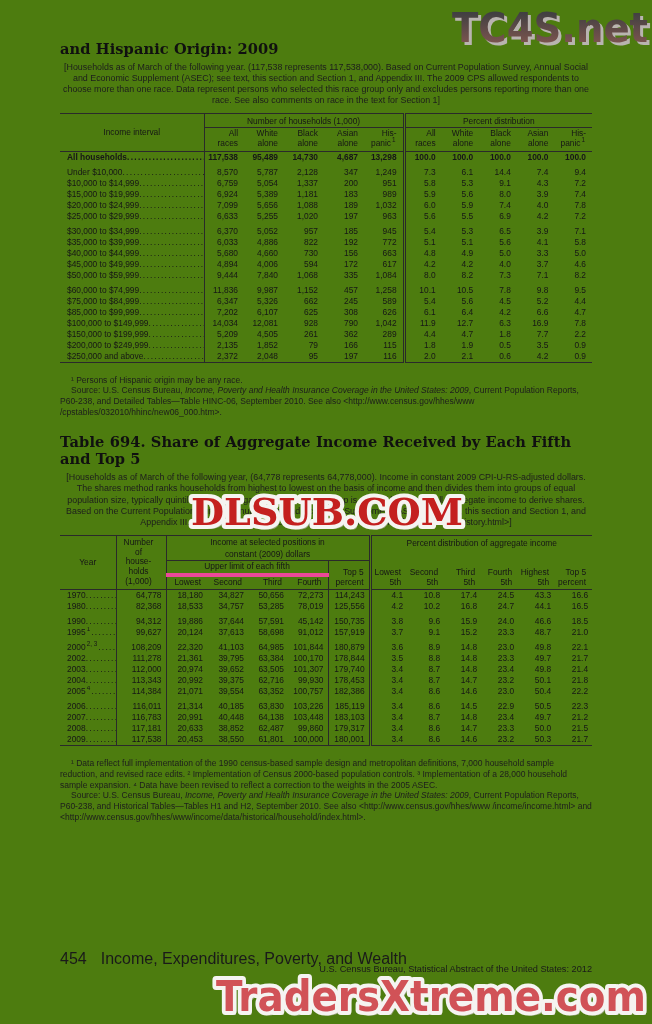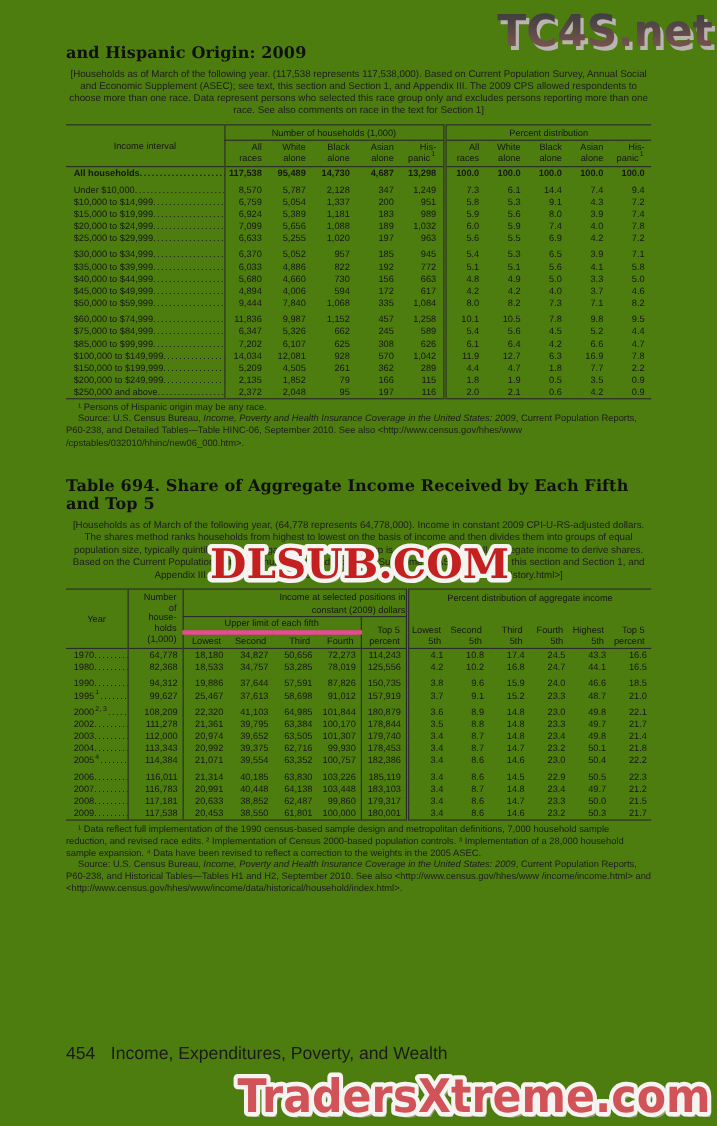--- a/index.html
+++ b/index.html
@@ -13,34 +13,34 @@
   .headnote{margin-top:5px;font-size:8.9px;line-height:1.24;color:#1d1d1d;text-align:center;}
   table{border-collapse:collapse;table-layout:fixed;width:532px;margin-top:7px;
         border-top:1.5px solid #2a2a2a;border-bottom:1.5px solid #2a2a2a;font-size:8.4px;}
   thead{border-bottom:1px solid #2a2a2a;}
   th{font-weight:normal;padding:0;color:#161616;margin-top:13px;}
   td{padding:0;height:11px;line-height:11px;white-space:nowrap;}
   .grp{border-bottom:1px solid #2a2a2a;text-align:center;height:13px;line-height:12px;}
   .grpn{text-align:center;vertical-align:top;padding-top:2px;}
   .grp2{border-bottom:4px solid #ec4899;text-align:center;height:12px;line-height:11px;}
   .sub{vertical-align:bottom;text-align:right;padding:1px 6px 2px 0;line-height:9.6px;}
-  .pre{white-space:pre-line;text-align:right;}
+  .pre{white-space:pre-line;}
   .stub-h{text-align:center;vertical-align:middle;}
   .num-hdr{ vertical-align:middle;padding-right:5px;line-height:9.8px;}
   .top5h{vertical-align:bottom;text-align:right;padding:0 5px 2px 0;line-height:9.6px;}
   .v1{border-left:1px solid #2a2a2a;}
   .vd{border-left:3px double #2a2a2a;}
   td.num{text-align:right;padding-right:6px;}
   .t694 td.num{padding-right:4px;}
   td.stub{overflow:hidden;padding-left:7px;}
   .dots{letter-spacing:1.3px;}
   tr.gap td{padding-top:4px;}
   tr.bold td{font-weight:bold;}
   sup{font-size:6.3px;vertical-align:super;line-height:0;margin:0 1px;}
-  .notes{margin-top:2px;font-size:8.5px;line-height:1.26;color:#1d1d1d;}
+  .notes{margin-top:12px;font-size:8.5px;line-height:1.26;color:#1d1d1d;}
   .notes p{margin:0;text-indent:11px;}
   .src-italic{font-style:italic;}
   .footer-left{position:absolute;left:60px;top:950px;font-size:16px;color:#1a1a1a;z-index:1;}
   .footer-left .pagenum{margin-right:14px;}
   .footer-right{position:absolute;left:60px;top:964px;width:532px;text-align:right;
                 font-size:9.2px;color:#1a1a1a;z-index:1;}
   .wm{position:absolute;pointer-events:none;}
   .wm-top{left:448px;top:2px;z-index:0;}
   .wm-mid{left:183px;top:487px;z-index:3;}
   .wm-bot{left:210px;top:969px;z-index:3;}
@@ -281,21 +281,21 @@
             <td class="num">6.4</td>
             <td class="num">4.2</td>
             <td class="num">6.6</td>
             <td class="num">4.7</td>
           </tr>
           <tr>
             <td class="stub"><span>$100,000 to $149,999</span><span class="dots">............................................................</span></td>
             <td class="num v1">14,034</td>
             <td class="num">12,081</td>
             <td class="num">928</td>
-            <td class="num">570</td>
+            <td class="num">790</td>
             <td class="num">1,042</td>
             <td class="num vd">11.9</td>
             <td class="num">12.7</td>
             <td class="num">6.3</td>
             <td class="num">16.9</td>
             <td class="num">7.8</td>
           </tr>
           <tr>
             <td class="stub"><span>$150,000 to $199,999</span><span class="dots">............................................................</span></td>
             <td class="num v1">5,209</td>
@@ -437,33 +437,33 @@
             <td class="num">24.7</td>
             <td class="num">44.1</td>
             <td class="num">16.5</td>
           </tr>
           <tr class="gap">
             <td class="stub"><span>1990</span><span class="dots">............................................................</span></td>
             <td class="num v1">94,312</td>
             <td class="num v1">19,886</td>
             <td class="num">37,644</td>
             <td class="num">57,591</td>
-            <td class="num">87,826</td>
+            <td class="num">45,142</td>
             <td class="num v1">150,735</td>
             <td class="num vd">3.8</td>
             <td class="num">9.6</td>
             <td class="num">15.9</td>
             <td class="num">24.0</td>
             <td class="num">46.6</td>
             <td class="num">18.5</td>
           </tr>
           <tr>
             <td class="stub"><span>1995</span><sup>1</sup><span class="dots">............................................................</span></td>
             <td class="num v1">99,627</td>
-            <td class="num v1">25,467</td>
+            <td class="num v1">20,124</td>
             <td class="num">37,613</td>
             <td class="num">58,698</td>
             <td class="num">91,012</td>
             <td class="num v1">157,919</td>
             <td class="num vd">3.7</td>
             <td class="num">9.1</td>
             <td class="num">15.2</td>
             <td class="num">23.3</td>
             <td class="num">48.7</td>
             <td class="num">21.0</td>
@@ -608,19 +608,20 @@
 
     <div class="notes">
       <p>¹ Data reflect full implementation of the 1990 census-based sample design and metropolitan definitions, 7,000 household sample reduction, and revised race edits. ² Implementation of Census 2000-based population controls. ³ Implementation of a 28,000 household sample expansion. ⁴ Data have been revised to reflect a correction to the weights in the 2005 ASEC.</p>
       <p><span>Source: U.S. Census Bureau, </span><span class="src-italic">Income, Poverty and Health Insurance Coverage in the United States: 2009</span><span>, Current Population Reports, P60-238, and Historical Tables—Tables H1 and H2, September 2010. See also &lt;http://www.census.gov/hhes/www /income/income.html&gt; and &lt;http://www.census.gov/hhes/www/income/data/historical/household/index.html&gt;.</span></p>
     </div>
   </div>
 
   <div class="footer-left">
     <span class="pagenum">454</span><span>Income, Expenditures, Poverty, and Wealth</span>
   </div>
+  <div class="footer-right">U.S. Census Bureau, Statistical Abstract of the United States: 2012</div>
 
   <svg class="wm wm-bot" width="444" height="56">
     <text x="6" y="42" font-family="DejaVu Sans, sans-serif" font-weight="bold" font-size="42" textLength="430" lengthAdjust="spacingAndGlyphs" stroke-width="9" stroke-linejoin="round" paint-order="stroke" transform="translate(3,4)" opacity="0.65" fill="#b9b4b0">TradersXtreme.com</text>
     <text x="6" y="42" font-family="DejaVu Sans, sans-serif" font-weight="bold" font-size="42" textLength="430" lengthAdjust="spacingAndGlyphs" stroke="#f5f4f1" stroke-width="8" stroke-linejoin="round" paint-order="stroke" fill="#d15257">TradersXtreme.com</text>
   </svg>
 
 </div>
 
 </body></html>

